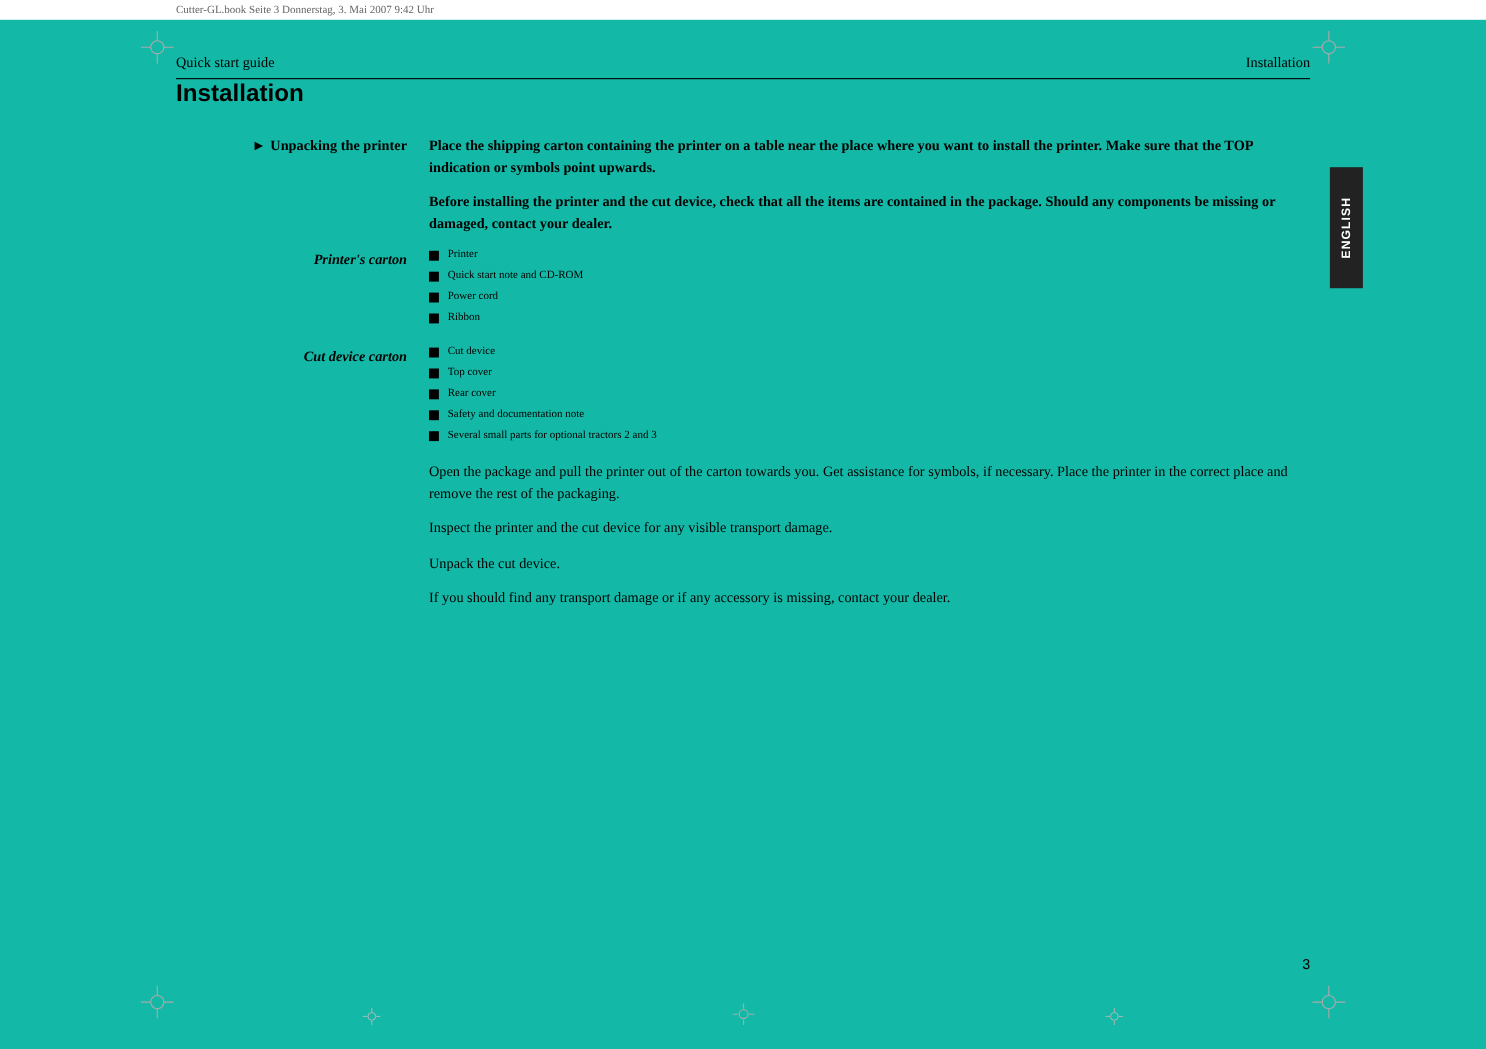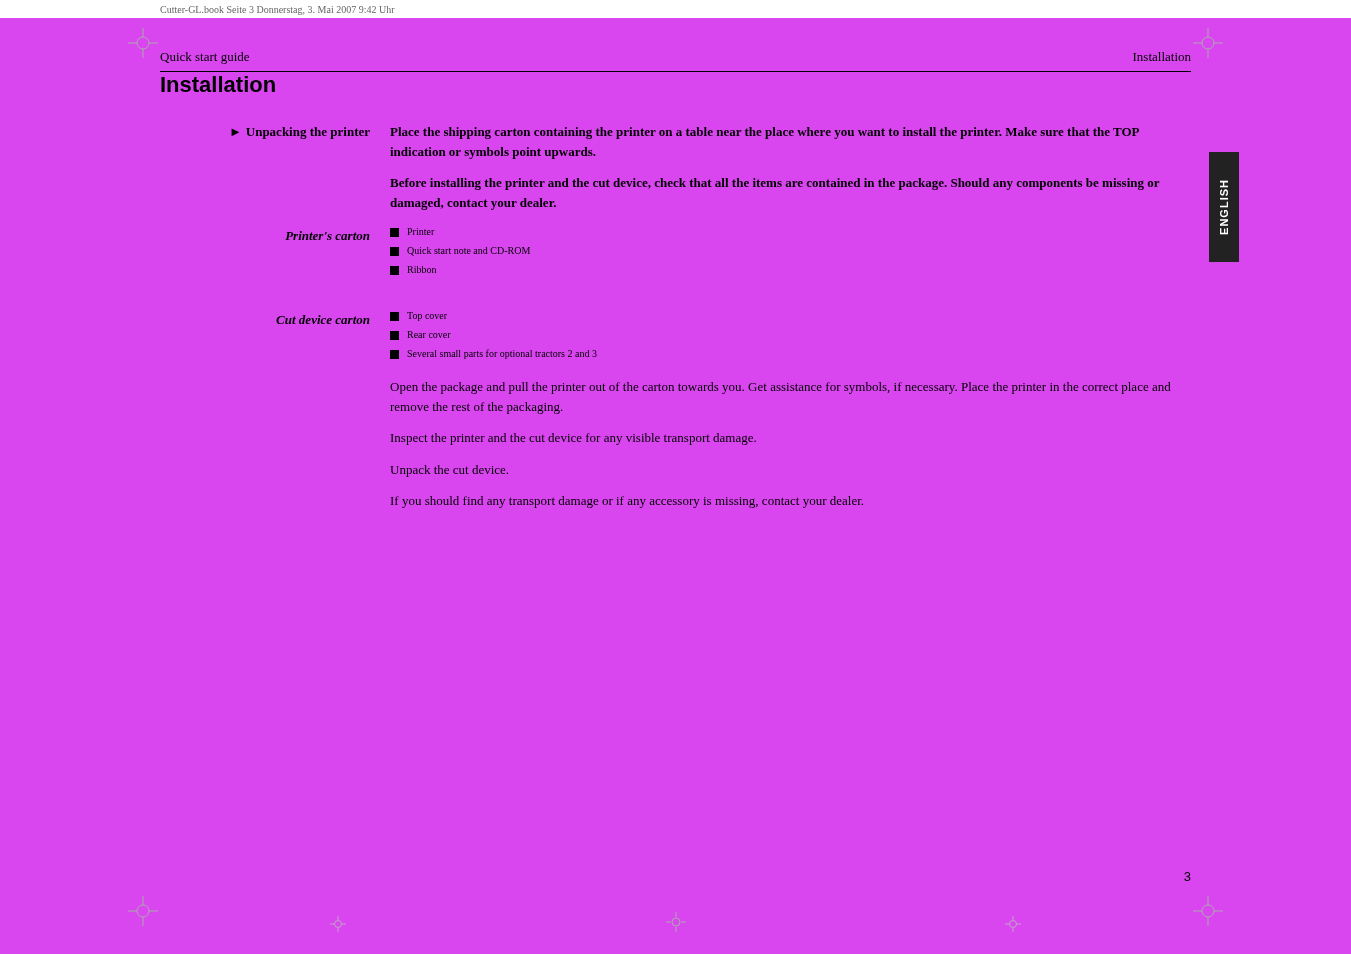--- a/index.html
+++ b/index.html
@@ -11,21 +11,21 @@
       color: #000000;
       width: 1351px;
       height: 954px;
       overflow: hidden;
       position: relative;
     }
 
     .page-container {
       width: 1351px;
       height: 954px;
-      background: #d946ef;
+      background: #14b8a6;
       position: relative;
       padding: 0;
     }
 
     
     .top-bar {
       position: absolute;
       top: 0;
       left: 0;
       right: 0;
@@ -289,37 +289,49 @@
         <div class="list-item">
           <div class="bullet-square"></div>
           <span>Printer</span>
         </div>
         <div class="list-item">
           <div class="bullet-square"></div>
           <span>Quick start note and CD-ROM</span>
         </div>
         <div class="list-item">
           <div class="bullet-square"></div>
+          <span>Power cord</span>
+        </div>
+        <div class="list-item">
+          <div class="bullet-square"></div>
           <span>Ribbon</span>
         </div>
       </div>
     </div>
 
-    <div class="row" style="margin-top: 27px; font-family: Liberation Serif, serif;">
+    <div class="row" style="margin-top: 12px; font-family: Liberation Serif, serif;">
       <div class="row-left">
         <div class="subsection-label">Cut device carton</div>
       </div>
       <div class="row-right">
         <div class="list-item">
           <div class="bullet-square"></div>
+          <span>Cut device</span>
+        </div>
+        <div class="list-item">
+          <div class="bullet-square"></div>
           <span>Top cover</span>
         </div>
         <div class="list-item">
           <div class="bullet-square"></div>
           <span>Rear cover</span>
+        </div>
+        <div class="list-item">
+          <div class="bullet-square"></div>
+          <span>Safety and documentation note</span>
         </div>
         <div class="list-item">
           <div class="bullet-square"></div>
           <span>Several small parts for optional tractors 2 and 3</span>
         </div>
       </div>
     </div>
 
     <div class="row" style="margin-top: 12px;">
       <div class="row-left"></div>

